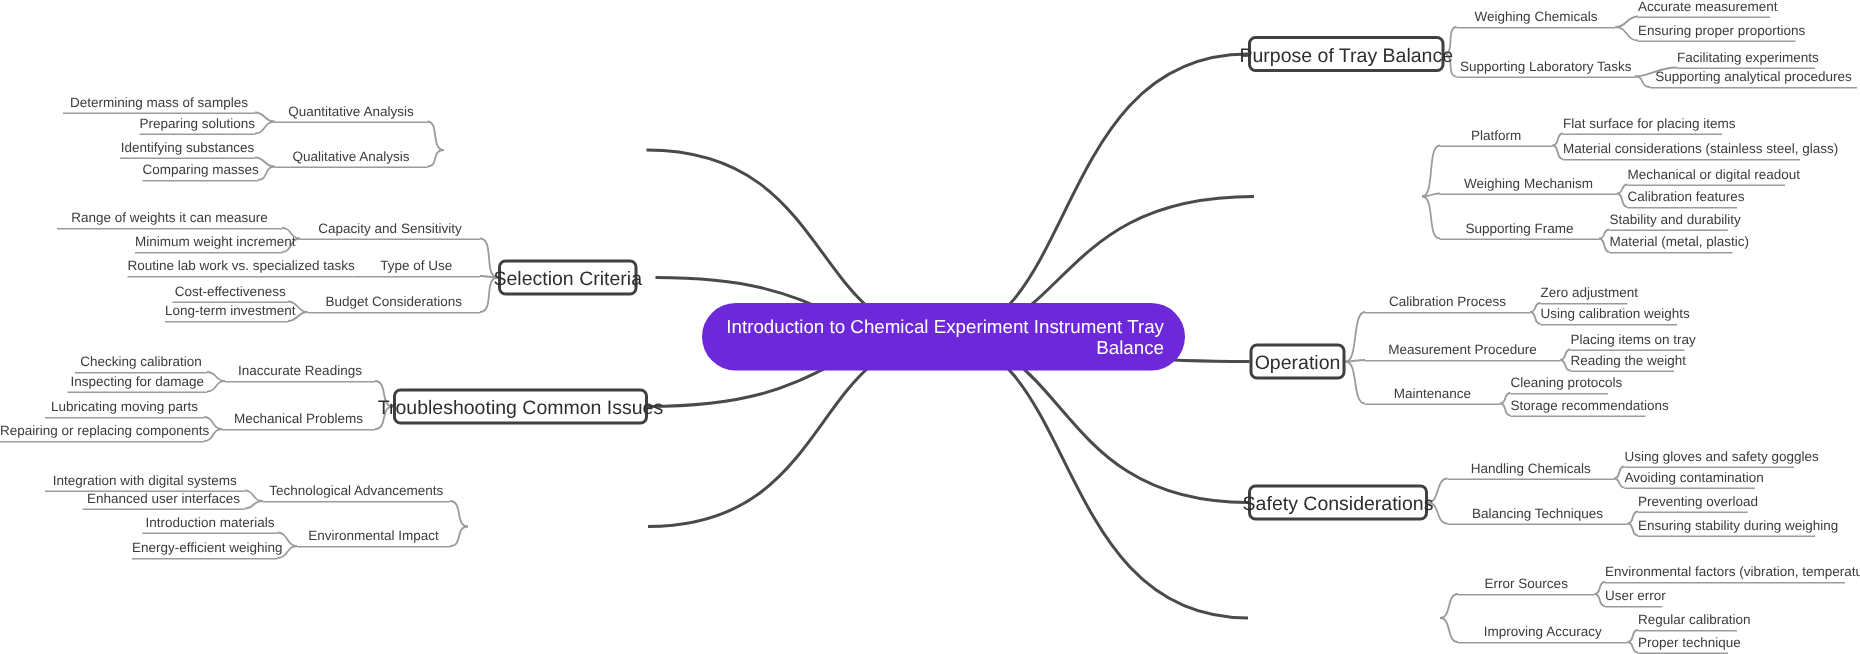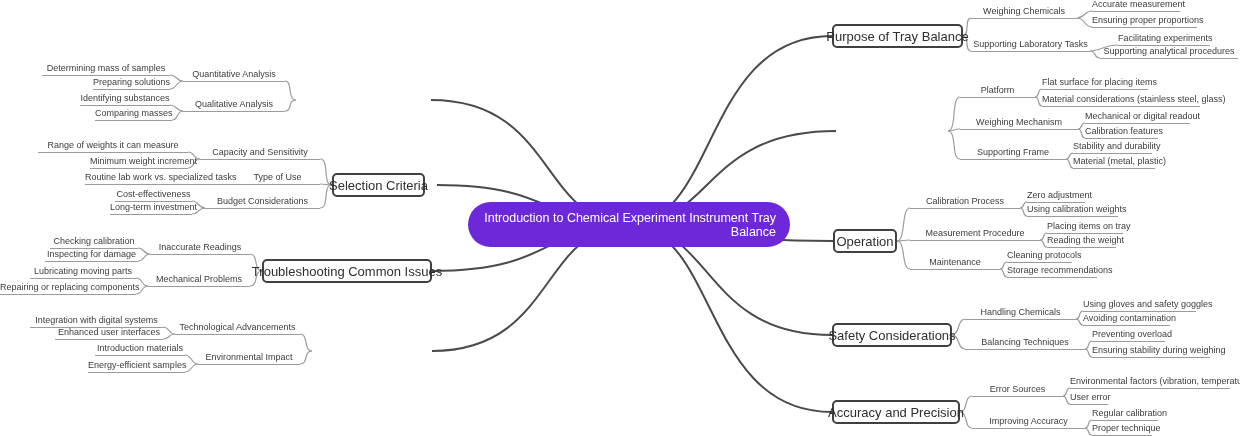--- a/index.html
+++ b/index.html
@@ -146,21 +146,21 @@
   <div class="lbl" style="left:45px;top:248px;width:93px">Inspecting for damage</div>
   <div class="lbl" style="left:148px;top:273px;width:102px">Mechanical Problems</div>
   <div class="lbl" style="left:30px;top:265px;width:106px">Lubricating moving parts</div>
   <div class="lbl" style="left:0px;top:281px;width:136px">Repairing or replacing components</div>
 
   <div class="lbl" style="left:175px;top:321px;width:125px">Technological Advancements</div>
   <div class="lbl" style="left:30px;top:314px;width:133px">Integration with digital systems</div>
   <div class="lbl" style="left:55px;top:326px;width:108px">Enhanced user interfaces</div>
   <div class="lbl" style="left:198px;top:351px;width:102px">Environmental Impact</div>
   <div class="lbl" style="left:95px;top:342px;width:90px">Introduction materials</div>
-  <div class="lbl" style="left:88px;top:359px;width:97px">Energy-efficient samples</div>
+  <div class="lbl" style="left:88px;top:359px;width:97px">Energy-efficient weighing</div>
 
   <div class="central">Introduction to Chemical Experiment Instrument Tray Balance</div>
 
   <div class="box" style="left:832px;top:24px;width:131px">Purpose of Tray Balance</div>
   <div class="lbl" style="left:971px;top:5px;width:106px">Weighing Chemicals</div>
   <div class="lbl" style="left:1092px;top:-2px;width:88px">Accurate measurement</div>
   <div class="lbl" style="left:1092px;top:14px;width:105px">Ensuring proper proportions</div>
   <div class="lbl" style="left:971px;top:38px;width:119px">Supporting Laboratory Tasks</div>
   <div class="lbl" style="left:1118px;top:32px;width:92px">Facilitating experiments</div>
   <div class="lbl" style="left:1100px;top:45px;width:138px">Supporting analytical procedures</div>
@@ -187,21 +187,20 @@
   <div class="lbl" style="left:1007px;top:264px;width:90px">Storage recommendations</div>
 
   <div class="box" style="left:832px;top:323px;width:120px">Safety Considerations</div>
   <div class="lbl" style="left:965px;top:306px;width:111px">Handling Chemicals</div>
   <div class="lbl" style="left:1083px;top:298px;width:113px">Using gloves and safety goggles</div>
   <div class="lbl" style="left:1083px;top:312px;width:87px">Avoiding contamination</div>
   <div class="lbl" style="left:965px;top:336px;width:120px">Balancing Techniques</div>
   <div class="lbl" style="left:1092px;top:328px;width:73px">Preventing overload</div>
   <div class="lbl" style="left:1092px;top:344px;width:118px">Ensuring stability during weighing</div>
 
-  <div class="box" style="left:832px;top:400px;width:128px">Accuracy and Precision</div>
   <div class="lbl" style="left:972px;top:383px;width:91px">Error Sources</div>
   <div class="lbl" style="left:1070px;top:375px;width:160px">Environmental factors (vibration, temperature)</div>
   <div class="lbl" style="left:1070px;top:391px;width:38px">User error</div>
   <div class="lbl" style="left:972px;top:415px;width:113px">Improving Accuracy</div>
   <div class="lbl" style="left:1092px;top:407px;width:66px">Regular calibration</div>
   <div class="lbl" style="left:1092px;top:422px;width:60px">Proper technique</div>
 
 </div>
 
 </body></html>

